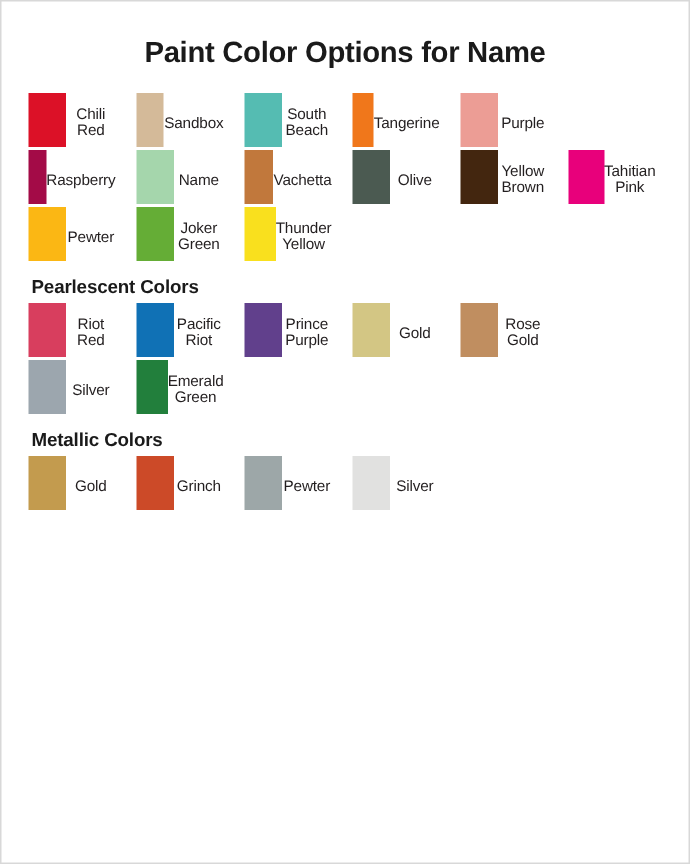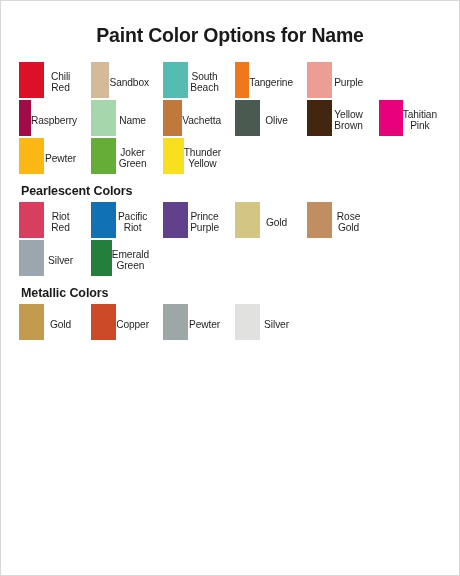--- a/index.html
+++ b/index.html
@@ -206,21 +206,21 @@
       </div>
       <div class="section">
         <div class="section-heading">Metallic Colors</div>
         <div class="swatch-row">
           <div class="swatch-cell">
             <div class="swatch-chip" style="background-color: rgb(195, 155, 78);"></div>
             <div class="swatch-label">Gold</div>
           </div>
           <div class="swatch-cell">
             <div class="swatch-chip" style="background-color: rgb(204, 74, 40);"></div>
-            <div class="swatch-label">Copper</div>
+            <div class="swatch-label">Grinch</div>
           </div>
           <div class="swatch-cell">
             <div class="swatch-chip" style="background-color: rgb(157, 167, 168);"></div>
             <div class="swatch-label">Pewter</div>
           </div>
           <div class="swatch-cell">
             <div class="swatch-chip" style="background-color: rgb(225, 225, 224);"></div>
             <div class="swatch-label">Silver</div>
           </div>
         </div>

